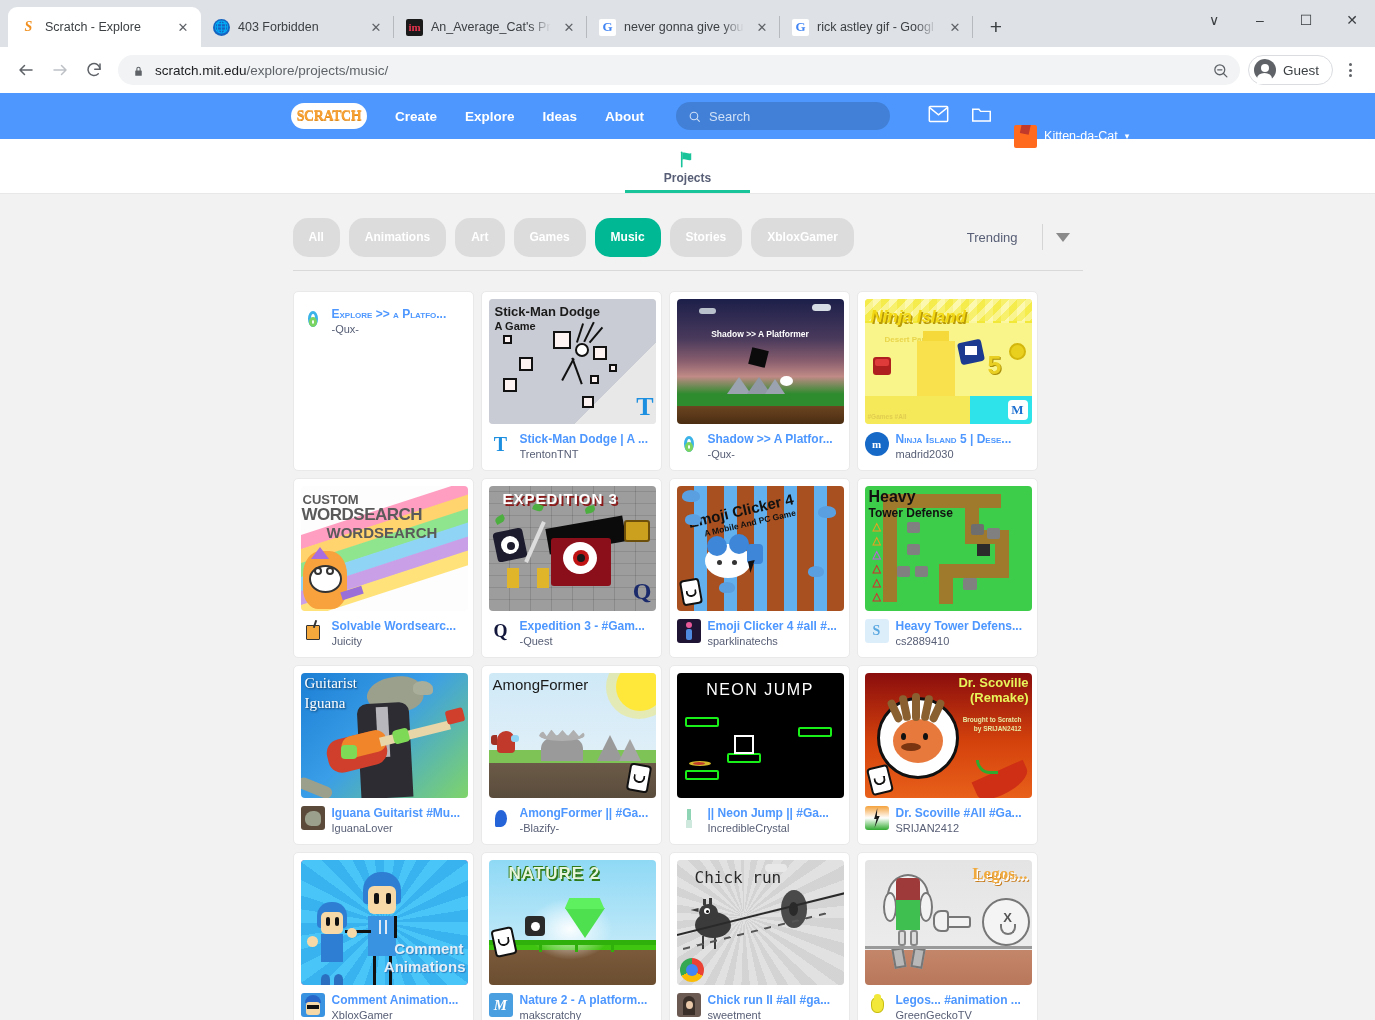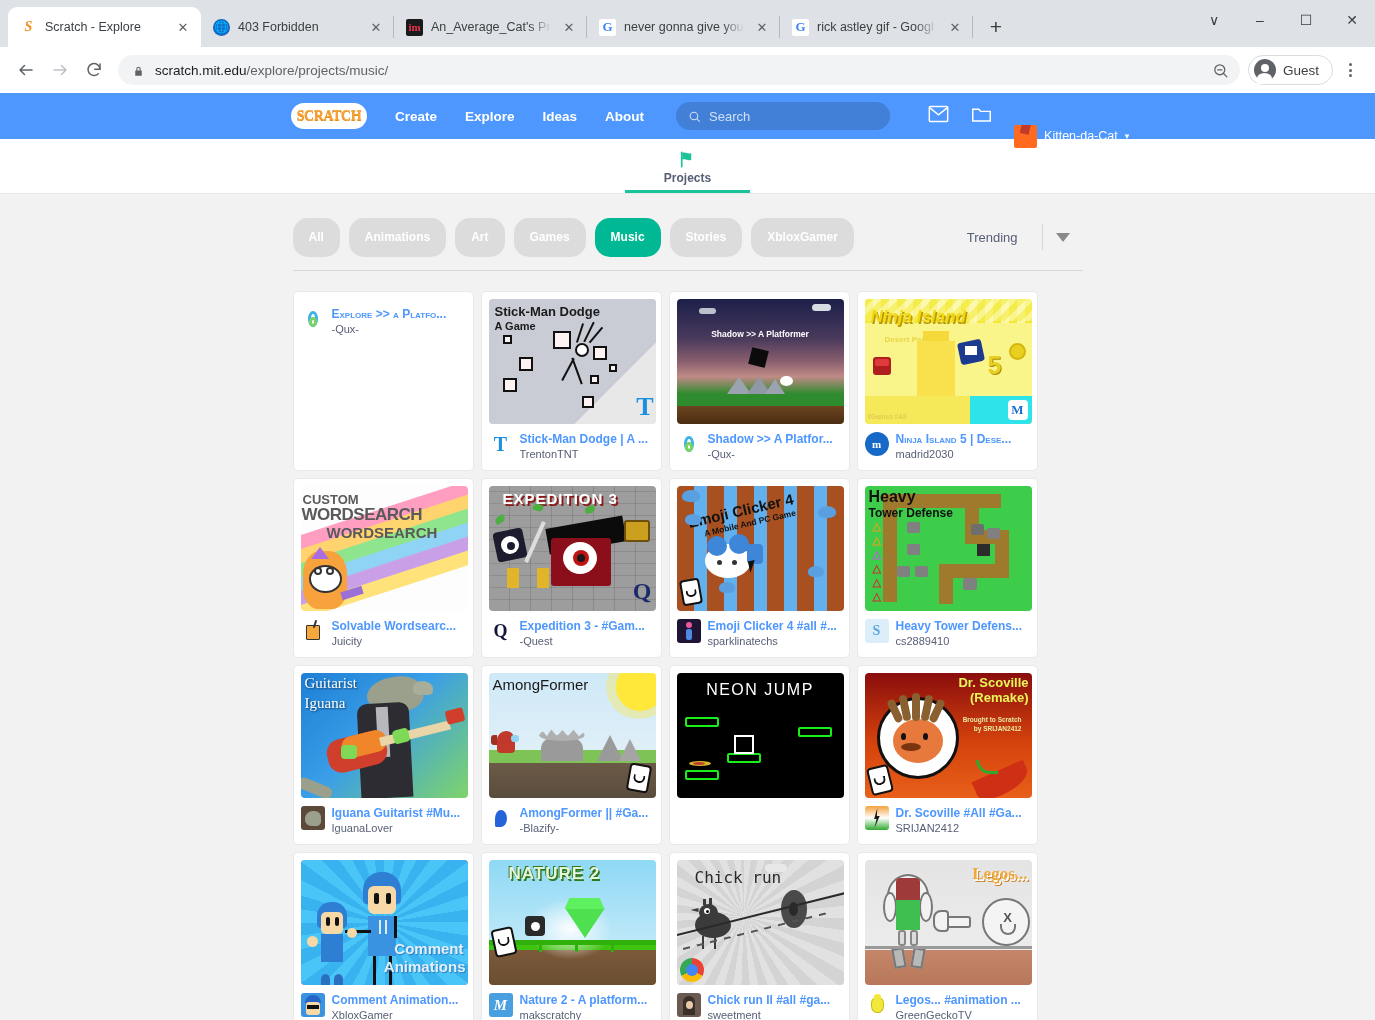--- a/index.html
+++ b/index.html
@@ -620,20 +620,30 @@
             <div class="thumb" style="background:#000000;">
               <div style="position:absolute;left:0;right:0;top:8px;text-align:center;font-size:16px;color:#fff;letter-spacing:1.5px;">NEON JUMP</div>
               <div style="position:absolute;left:8px;top:44px;width:34px;height:10px;border:2.5px solid #19f019;border-radius:2px;"></div>
               <div style="position:absolute;right:12px;top:54px;width:34px;height:10px;border:2.5px solid #19f019;border-radius:2px;"></div>
               <div style="position:absolute;left:50px;top:80px;width:34px;height:10px;border:2.5px solid #19f019;border-radius:2px;"></div>
               <div style="position:absolute;left:8px;top:97px;width:34px;height:10px;border:2.5px solid #19f019;border-radius:2px;"></div>
               <div style="position:absolute;left:57px;top:62px;width:20px;height:19px;border:2.5px solid #fff;background:#000;"></div>
               <div style="position:absolute;left:12px;top:88px;width:22px;height:5px;border-radius:50%;background:#d4b72a;"></div>
               <div style="position:absolute;left:16px;top:89px;width:12px;height:3px;border-radius:50%;background:#c0392b;"></div>
             </div>
+            <div class="cardinfo">
+              <span class="cav" style="background:#fff;">
+                <span style="position:absolute;left:10px;top:3px;width:4px;height:12px;background:#8fd4b5;"></span>
+                <span style="position:absolute;left:9px;top:14px;width:6px;height:8px;background:#cfe8dd;"></span>
+              </span>
+              <span class="ctext">
+                <span class="ctitle" style="display:block;">|| Neon Jump || #Ga...</span>
+                <span class="cuser" style="display:block;">IncredibleCrystal</span>
+              </span>
+            </div>
           </div>
 
           <div class="card">
             <div class="thumb" style="background:linear-gradient(#8a0d0d,#d4420c 55%,#e8601a);">
               <div style="position:absolute;right:3px;top:2px;font-size:13px;font-weight:bold;color:#e8f55a;text-align:right;">Dr. Scoville</div>
               <div style="position:absolute;right:3px;top:17px;font-size:13px;font-weight:bold;color:#e8f55a;text-align:right;">(Remake)</div>
               <div style="position:absolute;right:10px;top:42px;font-size:6.5px;font-weight:bold;color:#e8e8a0;text-align:right;line-height:9px;">Brought to Scratch<br>by SRIJAN2412</div>
               <div style="position:absolute;left:12px;top:24px;width:82px;height:82px;border-radius:50%;background:#fff;border:3px solid #111;"></div>
               <div style="position:absolute;left:28px;top:46px;width:50px;height:44px;border-radius:50%;background:#e8793c;"></div>
               <div style="position:absolute;left:36px;top:70px;width:20px;height:8px;border-radius:50%;background:#7a3410;"></div>

